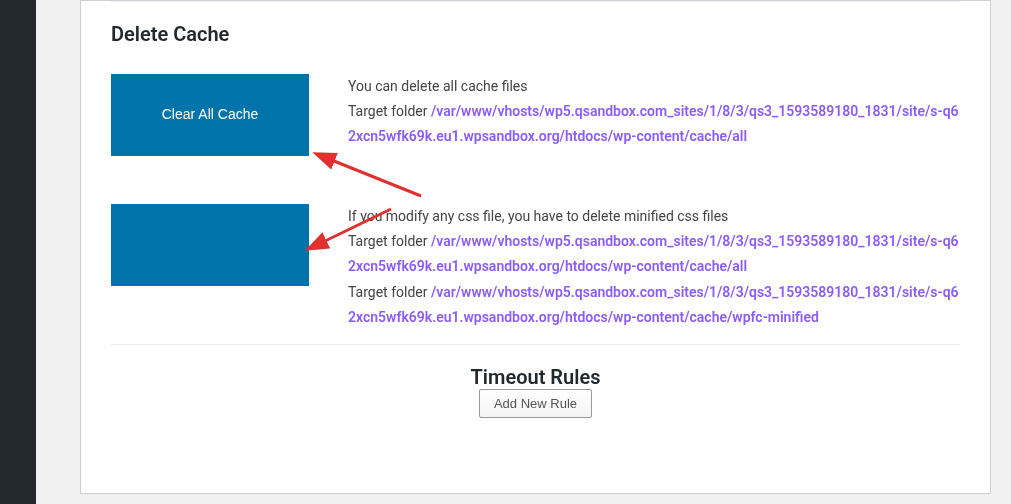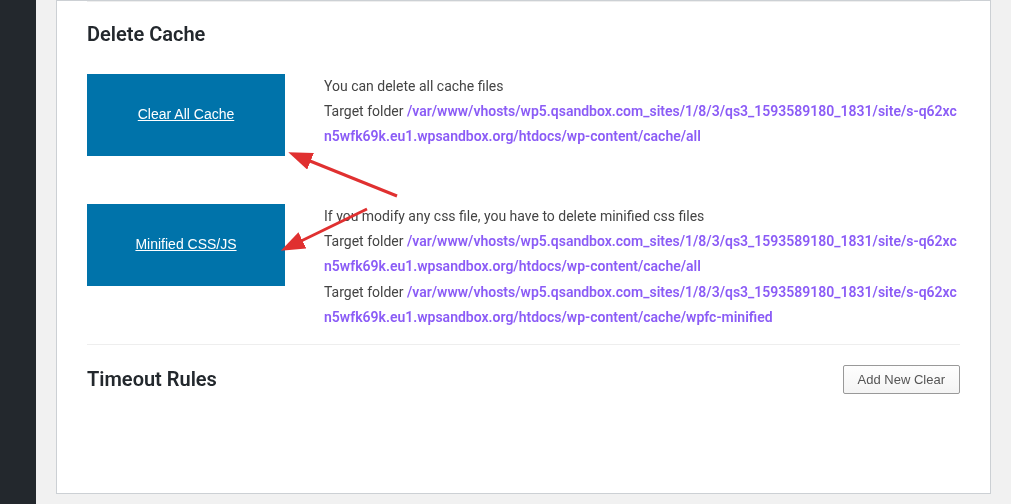--- a/index.html
+++ b/index.html
@@ -24,20 +24,21 @@
       flex: 1;
       padding: 0 20px 10px 20px;
       overflow: hidden;
     }
     .content-box {
       background: #fff;
       border: 1px solid #ccd0d4;
       padding: 0 0 10px 0;
       height: 100%;
       position: relative;
+      margin-left: 24px;
     }
     .section-divider {
       border-top: 1px solid #eee;
       margin: 0 30px;
     }
     .section-title {
       font-size: 20px;
       font-weight: 600;
       color: #23282d;
       padding: 20px 30px 10px 30px;
@@ -59,21 +60,20 @@
       font-size: 14px;
       line-height: 1.8;
       text-align: left;
       cursor: pointer;
       display: flex;
       align-items: center;
       justify-content: center;
       flex-direction: column;
       padding: 10px 20px;
       flex-shrink: 0;
-      text-decoration: underline;
     }
     .button-text-line {
       display: block;
     }
     .description-area {
       padding-left: 39px;
       flex: 1;
       font-size: 14px;
       color: #444;
       line-height: 1.8;
@@ -87,20 +87,21 @@
     .target-path {
       font-weight: 600;
       color: #8b5cf6;
       word-break: break-all;
     }
     .bottom-section {
       display: flex;
       justify-content: space-between;
       align-items: center;
       padding: 20px 30px 10px 30px;
+      flex-direction: column;
     }
     .add-rule-button {
       background: #f7f7f7;
       background: linear-gradient(to bottom, #fefefe, #f4f4f4);
       border: 1px solid #999;
       color: #555;
       padding: 6px 14px;
       font-size: 13px;
       cursor: pointer;
       border-radius: 2px;
@@ -138,42 +139,41 @@
         <span class="desc-line">
           <span class="target-label">Target folder</span>
           <span> </span>
           <span class="target-path">/var/www/vhosts/wp5.qsandbox.com_sites/1/8/3/qs3_1593589180_1831/site/s-q62xcn5wfk69k.eu1.wpsandbox.org/htdocs/wp-content/cache/all</span>
         </span>
       </div>
     </div>
 
     <div class="cache-row">
       <button class="blue-button">
-        <span class="button-text-line">Minified CSS/JS</span>
       </button>
       <div class="description-area">
         <span class="desc-line">If you modify any css file, you have to delete minified css files</span>
         <span class="desc-line">
           <span class="target-label">Target folder</span>
           <span> </span>
           <span class="target-path">/var/www/vhosts/wp5.qsandbox.com_sites/1/8/3/qs3_1593589180_1831/site/s-q62xcn5wfk69k.eu1.wpsandbox.org/htdocs/wp-content/cache/all</span>
         </span>
         <span class="desc-line">
           <span class="target-label">Target folder</span>
           <span> </span>
           <span class="target-path">/var/www/vhosts/wp5.qsandbox.com_sites/1/8/3/qs3_1593589180_1831/site/s-q62xcn5wfk69k.eu1.wpsandbox.org/htdocs/wp-content/cache/wpfc-minified</span>
         </span>
       </div>
     </div>
 
     <div class="divider-mid"></div>
 
     <div class="bottom-section">
       <h2 class="section-title" style="padding:0;">Timeout Rules</h2>
-      <button class="add-rule-button">Add New Clear</button>
+      <button class="add-rule-button">Add New Rule</button>
     </div>
 
     <div class="arrow" style="left:240px; top:150px;">
       <svg width="110" height="50">
         <defs>
           <marker id="ah1" markerWidth="10" markerHeight="10" refX="2" refY="3" orient="auto">
             <path d="M0,0 L0,6 L8,3 z" fill="#e03030"></path>
           </marker>
         </defs>
         <line x1="100" y1="45" x2="8" y2="8" stroke="#e03030" stroke-width="3" marker-end="url(#ah1)"></line>

